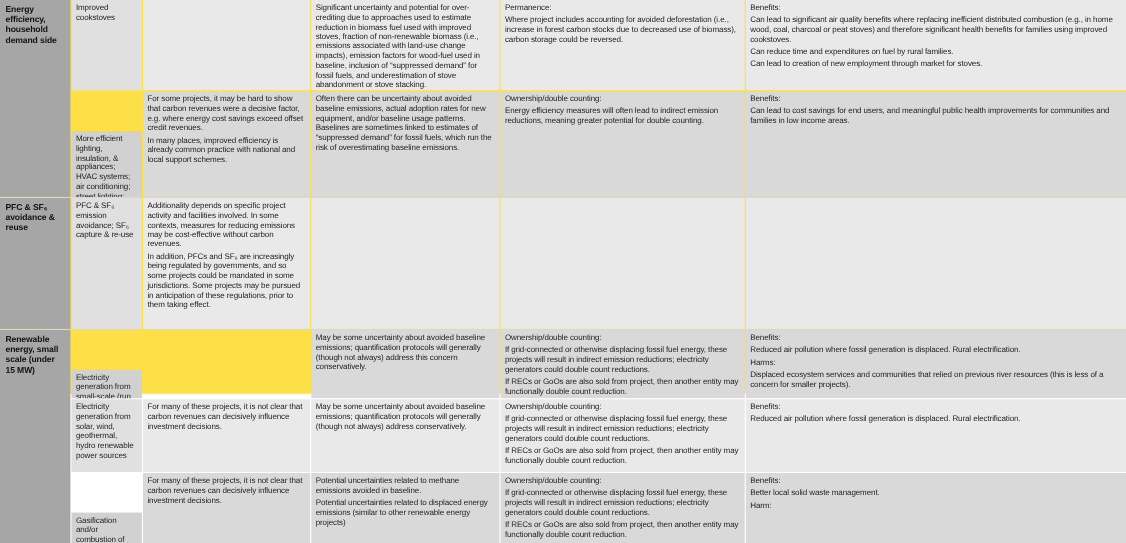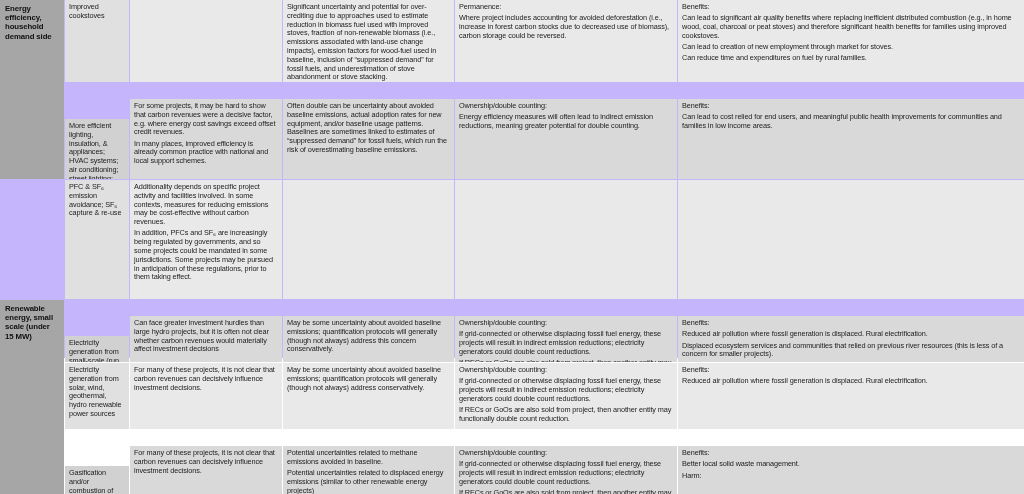--- a/index.html
+++ b/index.html
@@ -7,118 +7,117 @@
     width:1024px; height:494px; overflow:hidden; background:#ffffff;
     font-family:"Liberation Sans","DejaVu Sans",sans-serif;
     color:#1c1c1c;
   }
   .tbl {
     display:grid;
     grid-template-columns:64px 64px 152px 171px 222px 346px;
     grid-template-rows:82px 96px 119px 62px 66px 64px;
     gap:1px;
     width:1024px; height:358px;
-    background:#c4b5fd;
+    background:#fde047;
   }
   .cell {
     overflow:hidden;
     padding:3px 5px 4px 4px;
     font-size:7.3px;
     line-height:8.8px;
     letter-spacing:-0.1px;
   }
   .cell p { margin:0 0 2.5px 0; white-space:pre-line; }
   .cat {
     background:#a6a6a6;
     font-weight:bold;
     font-size:7.8px;
     line-height:9.2px;
     color:#111;
     padding:4px 4px 2px 5px;
   }
   .band-light { background:#e9e9e9; }
-  .band-dark  { background:#d9d9d9;margin-top:16px; }
+  .band-dark  { background:#d9d9d9; }
   .type-light { background:#e0e0e0; }
   .type-dark  { background:#d1d1d1;margin-top:36px; }
 </style>
 </head>
 <body>
 
 <div class="page">
   <div class="tbl">
 
     <div class="cell cat" style="grid-area:1/1/span 2/auto">Energy efficiency, household demand side</div>
+    <div class="cell cat" style="grid-area:3/1">PFC &amp; SF₆ avoidance &amp; reuse</div>
     <div class="cell cat" style="grid-area:4/1/span 3/auto">Renewable energy, small scale (under 15 MW)</div>
 
     <div class="cell type-light" style="grid-area:1/2">
         <p>Improved cookstoves</p>
       </div>
     <div class="cell band-light" style="grid-area:1/3"></div>
     <div class="cell band-light" style="grid-area:1/4">
         <p>Significant uncertainty and potential for over-crediting due to approaches used to estimate reduction in biomass fuel used with improved stoves, fraction of non-renewable biomass (i.e., emissions associated with land-use change impacts), emission factors for wood-fuel used in baseline, inclusion of “suppressed demand” for fossil fuels, and underestimation of stove abandonment or stove stacking.</p>
       </div>
     <div class="cell band-light" style="grid-area:1/5">
         <p>Permanence:</p>
         <p>Where project includes accounting for avoided deforestation (i.e., increase in forest carbon stocks due to decreased use of biomass), carbon storage could be reversed.</p>
       </div>
     <div class="cell band-light" style="grid-area:1/6">
         <p>Benefits:</p>
         <p>Can lead to significant air quality benefits where replacing inefficient distributed combustion (e.g., in home wood, coal, charcoal or peat stoves) and therefore significant health benefits for families using improved cookstoves.</p>
+        <p>Can reduce time and expenditures on fuel by rural families.</p>
         <p>Can lead to creation of new employment through market for stoves.</p>
-        <p>Can reduce time and expenditures on fuel by rural families.</p>
       </div>
 
     <div class="cell type-dark" style="grid-area:2/2">
         <p>More efficient lighting, insulation, &amp; appliances; HVAC systems; air conditioning; street lighting; water pumping and purification; etc.</p>
       </div>
     <div class="cell band-dark" style="grid-area:2/3">
         <p>For some projects, it may be hard to show that carbon revenues were a decisive factor, e.g. where energy cost savings exceed offset credit revenues.</p>
         <p>In many places, improved efficiency is already common practice with national and local support schemes.</p>
       </div>
     <div class="cell band-dark" style="grid-area:2/4">
-        <p>Often double can be uncertainty about avoided baseline emissions, actual adoption rates for new equipment, and/or baseline usage patterns. Baselines are sometimes linked to estimates of “suppressed demand” for fossil fuels, which run the risk of overestimating baseline emissions.</p>
+        <p>Often there can be uncertainty about avoided baseline emissions, actual adoption rates for new equipment, and/or baseline usage patterns. Baselines are sometimes linked to estimates of “suppressed demand” for fossil fuels, which run the risk of overestimating baseline emissions.</p>
       </div>
     <div class="cell band-dark" style="grid-area:2/5">
         <p>Ownership/double counting:</p>
         <p>Energy efficiency measures will often lead to indirect emission reductions, meaning greater potential for double counting.</p>
       </div>
     <div class="cell band-dark" style="grid-area:2/6">
         <p>Benefits:</p>
-        <p>Can lead to cost relied for end users, and meaningful public health improvements for communities and families in low income areas.</p>
+        <p>Can lead to cost savings for end users, and meaningful public health improvements for communities and families in low income areas.</p>
       </div>
 
     <div class="cell band-light" style="grid-area:3/3">
         <p>Additionality depends on specific project activity and facilities involved. In some contexts, measures for reducing emissions may be cost-effective without carbon revenues.</p>
         <p></p>
         <p>In addition, PFCs and SF₆ are increasingly being regulated by governments, and so some projects could be mandated in some jurisdictions. Some projects may be pursued in anticipation of these regulations, prior to them taking effect.</p>
       </div>
     <div class="cell type-light" style="grid-area:3/2">
         <p>PFC &amp; SF₆ emission avoidance; SF₆ capture &amp; re-use</p>
       </div>
     <div class="cell band-light" style="grid-area:3/4"></div>
     <div class="cell band-light" style="grid-area:3/5"></div>
     <div class="cell band-light" style="grid-area:3/6"></div>
 
     <div class="cell type-dark" style="grid-area:4/2">
         <p>Electricity generation from small-scale (run of river) hydropower plants</p>
       </div>
-    <div class="cell band-dark" style="grid-area:4/3">
-        <p>Can face greater investment hurdles than large hydro projects, but it is often not clear whether carbon revenues would materially affect investment decisions</p>
-      </div>
     <div class="cell band-dark" style="grid-area:4/4">
         <p>May be some uncertainty about avoided baseline emissions; quantification protocols will generally (though not always) address this concern conservatively.</p>
       </div>
     <div class="cell band-dark" style="grid-area:4/5">
         <p>Ownership/double counting:</p>
         <p>If grid-connected or otherwise displacing fossil fuel energy, these projects will result in indirect emission reductions; electricity generators could double count reductions.</p>
         <p>If RECs or GoOs are also sold from project, then another entity may functionally double count reduction.</p>
       </div>
     <div class="cell band-dark" style="grid-area:4/6">
         <p>Benefits:</p>
         <p>Reduced air pollution where fossil generation is displaced. Rural electrification.</p>
+        <p>Harms:</p>
         <p>Displaced ecosystem services and communities that relied on previous river resources (this is less of a concern for smaller projects).</p>
       </div>
 
     <div class="cell type-light" style="grid-area:5/2">
         <p>Electricity generation from solar, wind, geothermal, hydro renewable power sources</p>
       </div>
     <div class="cell band-light" style="grid-area:5/3">
         <p>For many of these projects, it is not clear that carbon revenues can decisively influence investment decisions.</p>
       </div>
     <div class="cell band-light" style="grid-area:5/4">

